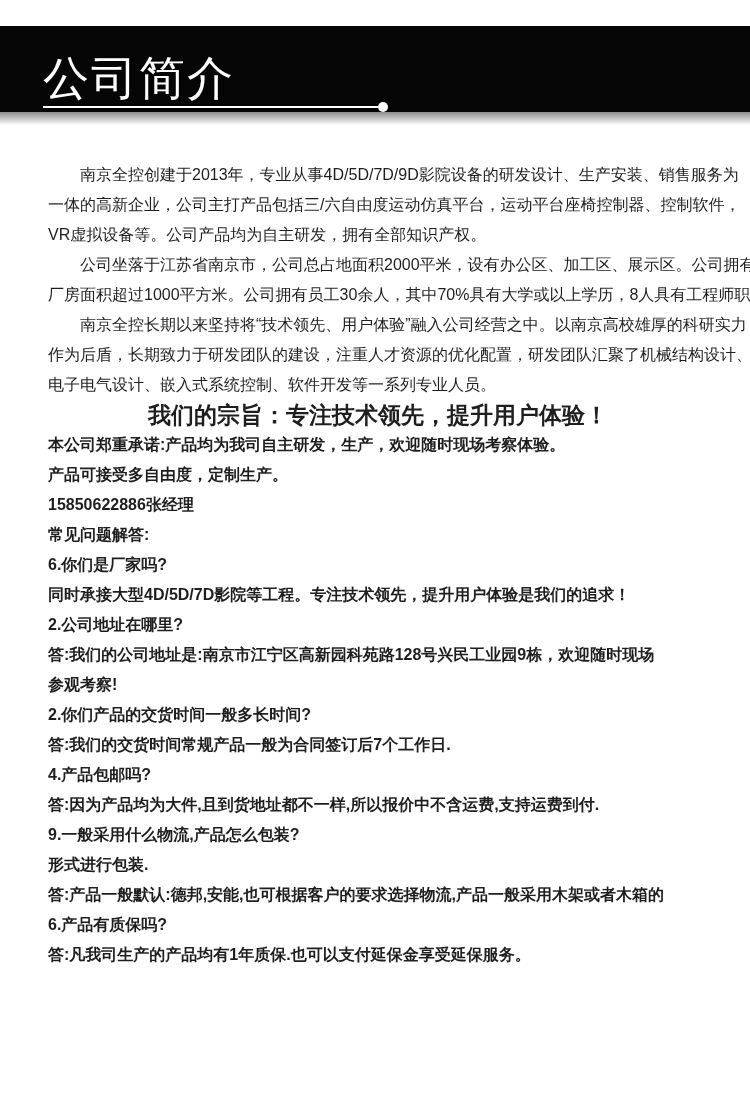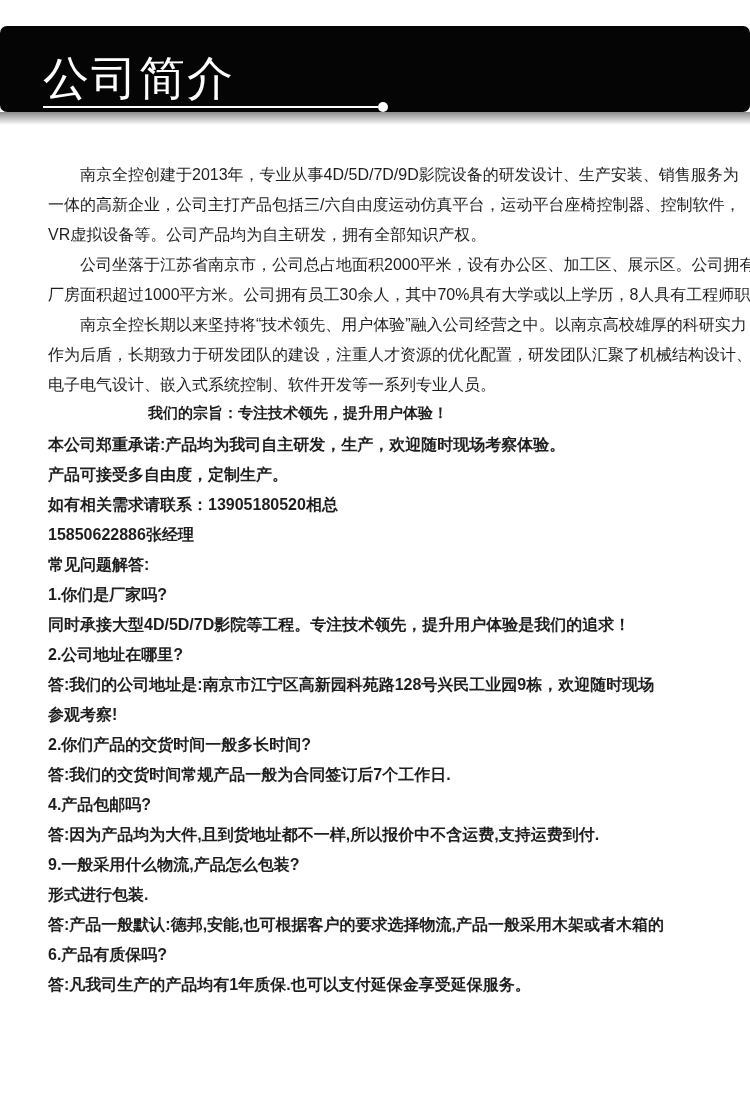--- a/index.html
+++ b/index.html
@@ -16,21 +16,20 @@
     overflow: hidden;
   }
   
   .banner {
     position: absolute;
     left: 0;
     top: 26px;
     width: 750px;
     height: 86px;
     background: #050505;
-    border-radius: 7px;
   }
   .banner-shadow {
     position: absolute;
     left: 0;
     top: 112px;
     width: 750px;
     height: 13px;
     background: linear-gradient(to bottom, rgba(0,0,0,0.45), rgba(0,0,0,0));
   }
   .banner-title {
@@ -85,23 +84,22 @@
     line-height: 30px;
   }
   .line {
     height: 30px;
     white-space: nowrap;
   }
   .line.indent { padding-left: 32px; }
   .line.bold   { font-weight: 700; }
   .line.slogan {
     font-weight: 700;
-    font-size: 15px;
+    font-size: 23px;
     padding-left: 100px;
-    font-family: Liberation Mono, monospace;
   }
 </style>
 </head>
 <body>
 
 <div class="page">
 
   <div class="banner" style="background: rgb(5, 5, 5); color: rgb(255, 255, 255);">
     <div class="banner-title">公司简介</div>
     <div class="banner-underline"></div>
@@ -116,24 +114,23 @@
       <div class="line">一体的高新企业，公司主打产品包括三/六自由度运动仿真平台，运动平台座椅控制器、控制软件，</div>
       <div class="line">VR虚拟设备等。公司产品均为自主研发，拥有全部知识产权。</div>
       <div class="line indent">公司坐落于江苏省南京市，公司总占地面积2000平米，设有办公区、加工区、展示区。公司拥有</div>
       <div class="line">厂房面积超过1000平方米。公司拥有员工30余人，其中70%具有大学或以上学历，8人具有工程师职称。</div>
       <div class="line indent">南京全控长期以来坚持将“技术领先、用户体验”融入公司经营之中。以南京高校雄厚的科研实力</div>
       <div class="line">作为后盾，长期致力于研发团队的建设，注重人才资源的优化配置，研发团队汇聚了机械结构设计、</div>
       <div class="line">电子电气设计、嵌入式系统控制、软件开发等一系列专业人员。</div>
       <div class="line slogan">我们的宗旨：专注技术领先，提升用户体验！</div>
       <div class="line bold">本公司郑重承诺:产品均为我司自主研发，生产，欢迎随时现场考察体验。</div>
       <div class="line bold">产品可接受多自由度，定制生产。</div>
-      <div class="line bold">如有相关需求请联系：13905180520相总</div>
       <div class="line bold">15850622886张经理</div>
       <div class="line bold">常见问题解答:</div>
-      <div class="line bold">1.你们是厂家吗?</div>
+      <div class="line bold">6.你们是厂家吗?</div>
       <div class="line bold">同时承接大型4D/5D/7D影院等工程。专注技术领先，提升用户体验是我们的追求！</div>
       <div class="line bold">2.公司地址在哪里?</div>
       <div class="line bold">答:我们的公司地址是:南京市江宁区高新园科苑路128号兴民工业园9栋，欢迎随时现场</div>
       <div class="line bold">参观考察!</div>
       <div class="line bold">2.你们产品的交货时间一般多长时间?</div>
       <div class="line bold">答:我们的交货时间常规产品一般为合同签订后7个工作日.</div>
       <div class="line bold">4.产品包邮吗?</div>
       <div class="line bold">答:因为产品均为大件,且到货地址都不一样,所以报价中不含运费,支持运费到付.</div>
       <div class="line bold">9.一般采用什么物流,产品怎么包装?</div>
       <div class="line bold">形式进行包装.</div>

